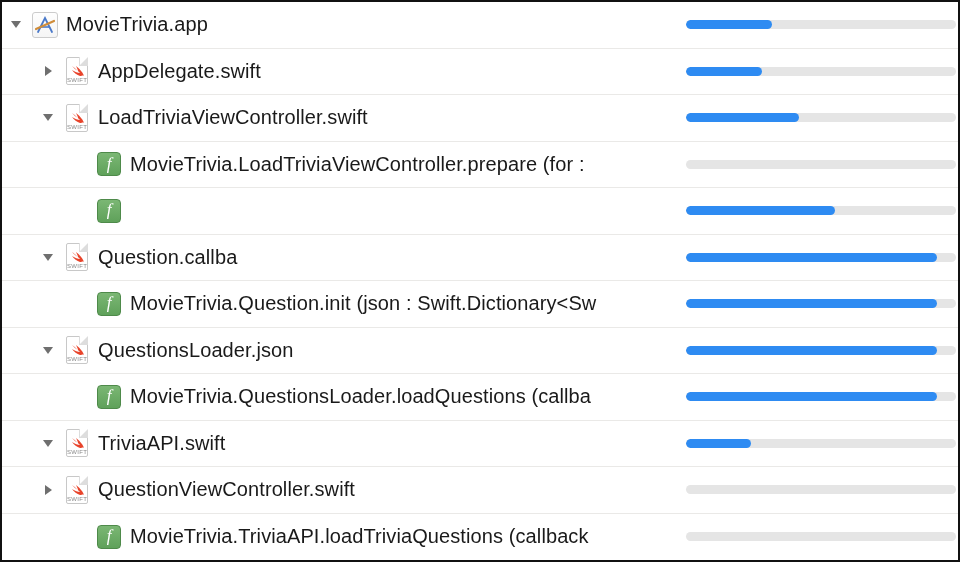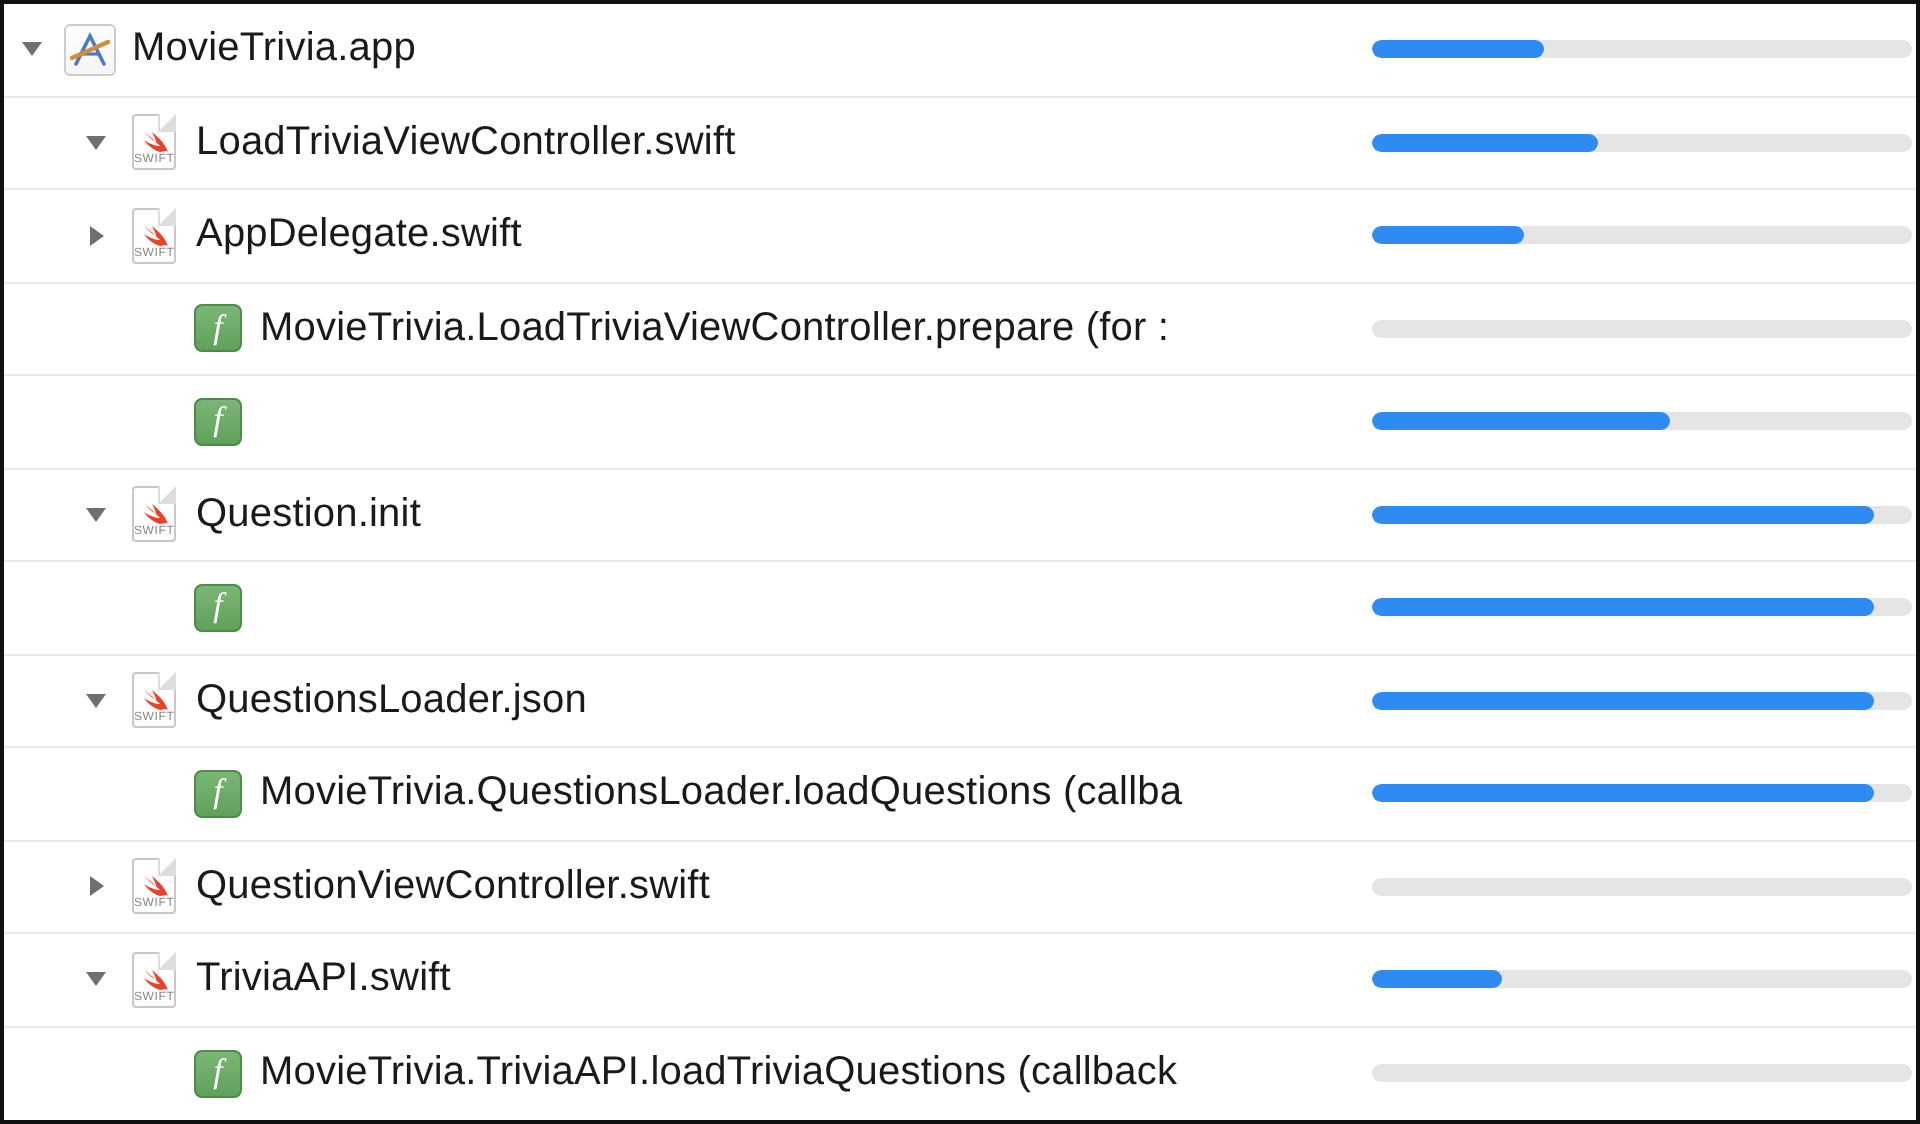--- a/index.html
+++ b/index.html
@@ -163,44 +163,20 @@
       <div class="bar-wrap">
         <div class="bar">
           <div class="bar-fill" style="width: 32%;"></div>
         </div>
       </div>
     </div>
     <div class="row">
       <div class="left">
         <div class="indent" style="width: 32px;"></div>
         <div class="disclosure">
-          <svg width="12" height="11" viewBox="0 0 12 11">
-            <path d="M1 2 L11 2 L6 9 Z" fill="#6f6f6f"></path>
-          </svg>
-        </div>
-        <div class="icon-slot">
-          <div class="swift-icon">
-            <div class="bird"><svg width="15" height="13" viewBox="0 0 15 13">
-                <path d="M2 1 C6 4 8 6 10 8 C8 8 5 7 2 5 C4 8 7 10 10 11 C12 11 13 10 14 11 C13 8 11 5 6 1 C7 3 8 5 8 6 C6 5 4 3 2 1 Z" fill="#e8442b"></path>
-              </svg></div>
-            <div class="txt">SWIFT</div>
-          </div>
-        </div>
-        <div class="label">LoadTriviaViewController.swift</div>
-      </div>
-      <div class="bar-wrap">
-        <div class="bar">
-          <div class="bar-fill" style="width: 42%;"></div>
-        </div>
-      </div>
-    </div>
-    <div class="row">
-      <div class="left">
-        <div class="indent" style="width: 32px;"></div>
-        <div class="disclosure">
           <svg width="11" height="12" viewBox="0 0 11 12">
             <path d="M2 1 L9 6 L2 11 Z" fill="#6f6f6f"></path>
           </svg>
         </div>
         <div class="icon-slot">
           <div class="swift-icon">
             <div class="bird"><svg width="15" height="13" viewBox="0 0 15 13">
                 <path d="M2 1 C6 4 8 6 10 8 C8 8 5 7 2 5 C4 8 7 10 10 11 C12 11 13 10 14 11 C13 8 11 5 6 1 C7 3 8 5 8 6 C6 5 4 3 2 1 Z" fill="#e8442b"></path>
               </svg></div>
             <div class="txt">SWIFT</div>
@@ -209,20 +185,44 @@
         <div class="label">AppDelegate.swift</div>
       </div>
       <div class="bar-wrap">
         <div class="bar">
           <div class="bar-fill" style="width: 28%;"></div>
         </div>
       </div>
     </div>
     <div class="row">
       <div class="left">
+        <div class="indent" style="width: 32px;"></div>
+        <div class="disclosure">
+          <svg width="12" height="11" viewBox="0 0 12 11">
+            <path d="M1 2 L11 2 L6 9 Z" fill="#6f6f6f"></path>
+          </svg>
+        </div>
+        <div class="icon-slot">
+          <div class="swift-icon">
+            <div class="bird"><svg width="15" height="13" viewBox="0 0 15 13">
+                <path d="M2 1 C6 4 8 6 10 8 C8 8 5 7 2 5 C4 8 7 10 10 11 C12 11 13 10 14 11 C13 8 11 5 6 1 C7 3 8 5 8 6 C6 5 4 3 2 1 Z" fill="#e8442b"></path>
+              </svg></div>
+            <div class="txt">SWIFT</div>
+          </div>
+        </div>
+        <div class="label">LoadTriviaViewController.swift</div>
+      </div>
+      <div class="bar-wrap">
+        <div class="bar">
+          <div class="bar-fill" style="width: 42%;"></div>
+        </div>
+      </div>
+    </div>
+    <div class="row">
+      <div class="left">
         <div class="indent" style="width: 64px;"></div>
         <div class="disclosure hidden"></div>
         <div class="icon-slot">
           <div class="f-icon">
             <span>f</span>
           </div>
         </div>
         <div class="label">MovieTrivia.LoadTriviaViewController.prepare (for :</div>
       </div>
       <div class="bar-wrap">
@@ -256,37 +256,38 @@
           </svg>
         </div>
         <div class="icon-slot">
           <div class="swift-icon">
             <div class="bird"><svg width="15" height="13" viewBox="0 0 15 13">
                 <path d="M2 1 C6 4 8 6 10 8 C8 8 5 7 2 5 C4 8 7 10 10 11 C12 11 13 10 14 11 C13 8 11 5 6 1 C7 3 8 5 8 6 C6 5 4 3 2 1 Z" fill="#e8442b"></path>
               </svg></div>
             <div class="txt">SWIFT</div>
           </div>
         </div>
-        <div class="label">Question.init</div>
+        <div class="label">Question.callba</div>
       </div>
       <div class="bar-wrap">
         <div class="bar">
           <div class="bar-fill" style="width: 93%;"></div>
         </div>
       </div>
     </div>
     <div class="row">
       <div class="left">
         <div class="indent" style="width: 64px;"></div>
         <div class="disclosure hidden"></div>
         <div class="icon-slot">
           <div class="f-icon">
             <span>f</span>
           </div>
         </div>
+        <div class="label">MovieTrivia.Question.init (json : Swift.Dictionary&lt;Sw</div>
       </div>
       <div class="bar-wrap">
         <div class="bar">
           <div class="bar-fill" style="width: 93%;"></div>
         </div>
       </div>
     </div>
     <div class="row">
       <div class="left">
         <div class="indent" style="width: 32px;"></div>
@@ -318,20 +319,44 @@
         <div class="icon-slot">
           <div class="f-icon">
             <span>f</span>
           </div>
         </div>
         <div class="label">MovieTrivia.QuestionsLoader.loadQuestions (callba</div>
       </div>
       <div class="bar-wrap">
         <div class="bar">
           <div class="bar-fill" style="width: 93%;"></div>
+        </div>
+      </div>
+    </div>
+    <div class="row">
+      <div class="left">
+        <div class="indent" style="width: 32px;"></div>
+        <div class="disclosure">
+          <svg width="12" height="11" viewBox="0 0 12 11">
+            <path d="M1 2 L11 2 L6 9 Z" fill="#6f6f6f"></path>
+          </svg>
+        </div>
+        <div class="icon-slot">
+          <div class="swift-icon">
+            <div class="bird"><svg width="15" height="13" viewBox="0 0 15 13">
+                <path d="M2 1 C6 4 8 6 10 8 C8 8 5 7 2 5 C4 8 7 10 10 11 C12 11 13 10 14 11 C13 8 11 5 6 1 C7 3 8 5 8 6 C6 5 4 3 2 1 Z" fill="#e8442b"></path>
+              </svg></div>
+            <div class="txt">SWIFT</div>
+          </div>
+        </div>
+        <div class="label">TriviaAPI.swift</div>
+      </div>
+      <div class="bar-wrap">
+        <div class="bar">
+          <div class="bar-fill" style="width: 24%;"></div>
         </div>
       </div>
     </div>
     <div class="row">
       <div class="left">
         <div class="indent" style="width: 32px;"></div>
         <div class="disclosure">
           <svg width="11" height="12" viewBox="0 0 11 12">
             <path d="M2 1 L9 6 L2 11 Z" fill="#6f6f6f"></path>
           </svg>
@@ -347,44 +372,20 @@
         <div class="label">QuestionViewController.swift</div>
       </div>
       <div class="bar-wrap">
         <div class="bar">
           <div class="bar-fill" style="width: 0%;"></div>
         </div>
       </div>
     </div>
     <div class="row">
       <div class="left">
-        <div class="indent" style="width: 32px;"></div>
-        <div class="disclosure">
-          <svg width="12" height="11" viewBox="0 0 12 11">
-            <path d="M1 2 L11 2 L6 9 Z" fill="#6f6f6f"></path>
-          </svg>
-        </div>
-        <div class="icon-slot">
-          <div class="swift-icon">
-            <div class="bird"><svg width="15" height="13" viewBox="0 0 15 13">
-                <path d="M2 1 C6 4 8 6 10 8 C8 8 5 7 2 5 C4 8 7 10 10 11 C12 11 13 10 14 11 C13 8 11 5 6 1 C7 3 8 5 8 6 C6 5 4 3 2 1 Z" fill="#e8442b"></path>
-              </svg></div>
-            <div class="txt">SWIFT</div>
-          </div>
-        </div>
-        <div class="label">TriviaAPI.swift</div>
-      </div>
-      <div class="bar-wrap">
-        <div class="bar">
-          <div class="bar-fill" style="width: 24%;"></div>
-        </div>
-      </div>
-    </div>
-    <div class="row">
-      <div class="left">
         <div class="indent" style="width: 64px;"></div>
         <div class="disclosure hidden"></div>
         <div class="icon-slot">
           <div class="f-icon">
             <span>f</span>
           </div>
         </div>
         <div class="label">MovieTrivia.TriviaAPI.loadTriviaQuestions (callback</div>
       </div>
       <div class="bar-wrap">

